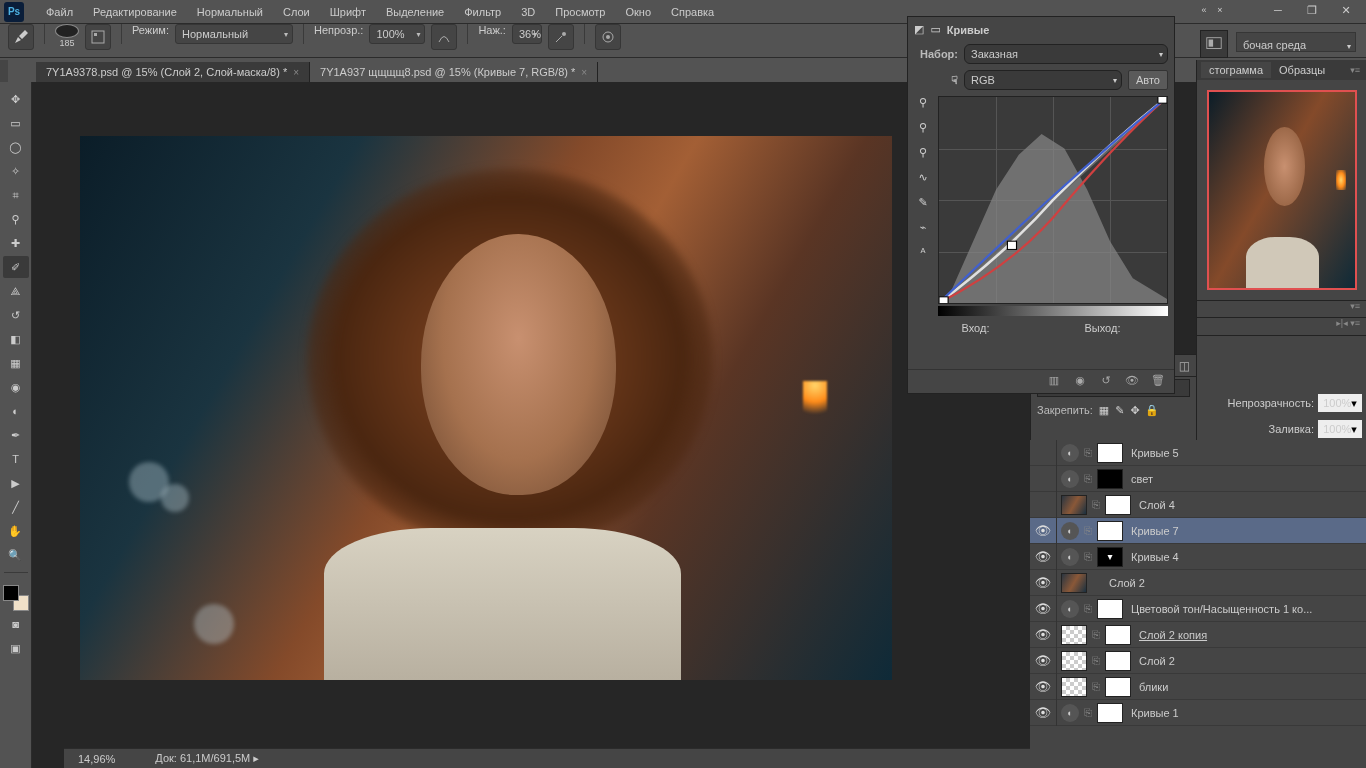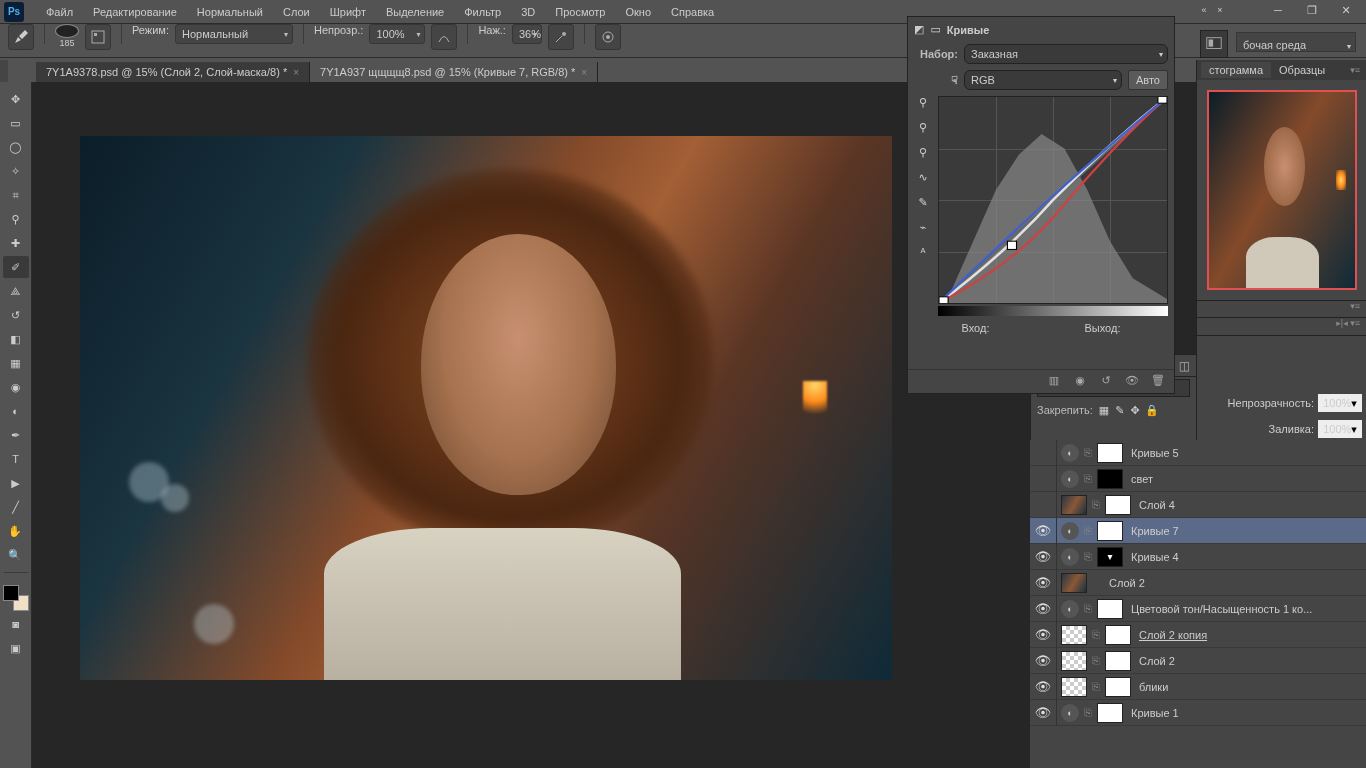--- a/index.html
+++ b/index.html
@@ -245,20 +245,24 @@
 
 <div class="canvas-area">
   <div class="canvas">
     <div class="hair"></div>
     <div class="body"></div>
     <div class="face"></div>
     <div class="bokeh" style="left:6%;top:60%"></div>
     <div class="bokeh" style="left:10%;top:64%;width:28px;height:28px"></div>
     <div class="bokeh" style="left:14%;top:86%"></div>
     <div class="candle"></div>
+  </div>
+  <div class="statusbar">
+    <span>14,96%</span>
+    <span><span>Док:</span> <span>61,1M/691,5M</span> ▸</span>
   </div>
 </div>
 
 <div id="properties" class="panel">
   <div class="body">
     <div style="display:flex;align-items:center;gap:6px;margin-bottom:8px">
       <span>◩</span>
       <span>▭</span>
       <b>Кривые</b>
     </div>

